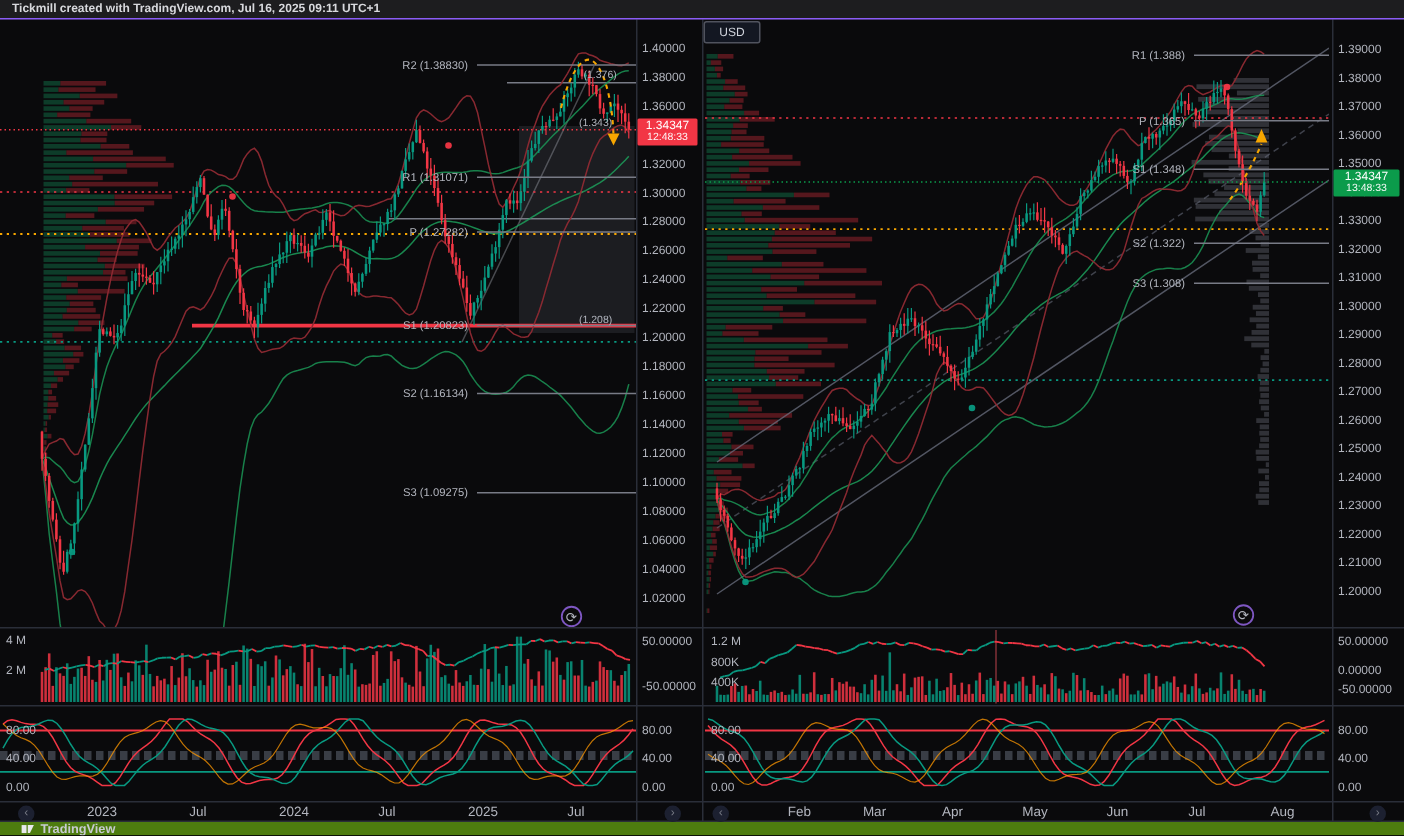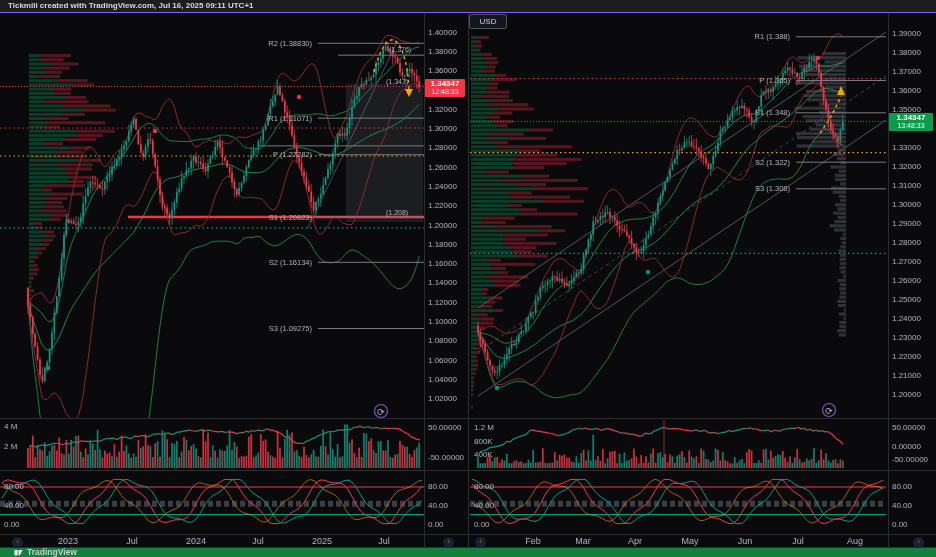--- a/index.html
+++ b/index.html
@@ -4,28 +4,28 @@
 <style>
   html,body{margin:0;padding:0;background:#000;}
   .app{position:relative;width:936px;height:557px;background:#0a0a0c;overflow:hidden;
        font-family:"Liberation Sans","DejaVu Sans",sans-serif;}
   .header{position:absolute;left:0;top:0;width:936px;height:12px;background:#1d1d1f;
           border-bottom:1px solid #8b5cf6;z-index:3;}
   .header span{display:block;padding-left:8px;font-size:8px;font-weight:bold;color:#d8d9dd;line-height:12px;}
   svg{position:absolute;left:0;top:0;z-index:1;}
   svg text{fill:#b2b5be;font-family:"Liberation Sans","DejaVu Sans",sans-serif;}
   .ptag{position:absolute;z-index:2;width:42px;text-align:center;color:#fff;border-radius:1px;padding:1px 0;}
-  .ptag .v{font-size:8px;font-weight:bold;line-height:8px;}
+  .ptag .v{font-size:8px;font-weight:normal;line-height:8px;}
   .ptag .c{font-size:7px;line-height:8px;opacity:.95;}
   .usd{position:absolute;z-index:2;left:425px;top:14px;width:36px;height:13px;background:#131722;
        border:1px solid #50535e;border-radius:2px;color:#d1d4dc;font-size:8px;font-weight:normal;
        text-align:center;line-height:13px;cursor:pointer;margin-left:44px;}
   .tbtn{position:absolute;z-index:2;width:11px;height:11px;border-radius:50%;background:#1c2030;
         color:#787b86;font-size:8px;text-align:center;line-height:10px;top:537px;cursor:pointer;}
-  .footer{position:absolute;z-index:3;left:0;top:548px;width:936px;height:9px;background:#15803d;
+  .footer{position:absolute;z-index:3;left:0;top:548px;width:936px;height:9px;background:#4d7c0f;
           display:flex;align-items:flex-start;}
   .footer .brand{color:#c7cbd1;font-size:8.5px;font-weight:bold;margin-left:4px;line-height:9px;}
   .footer svg.logo{position:static;width:9px;height:9px;margin-left:14px;}
 </style>
 </head>
 <body>
 
 <div class="app">
   <div class="header">
     <span>Tickmill created with TradingView.com, Jul 16, 2025 09:11 UTC+1</span>

